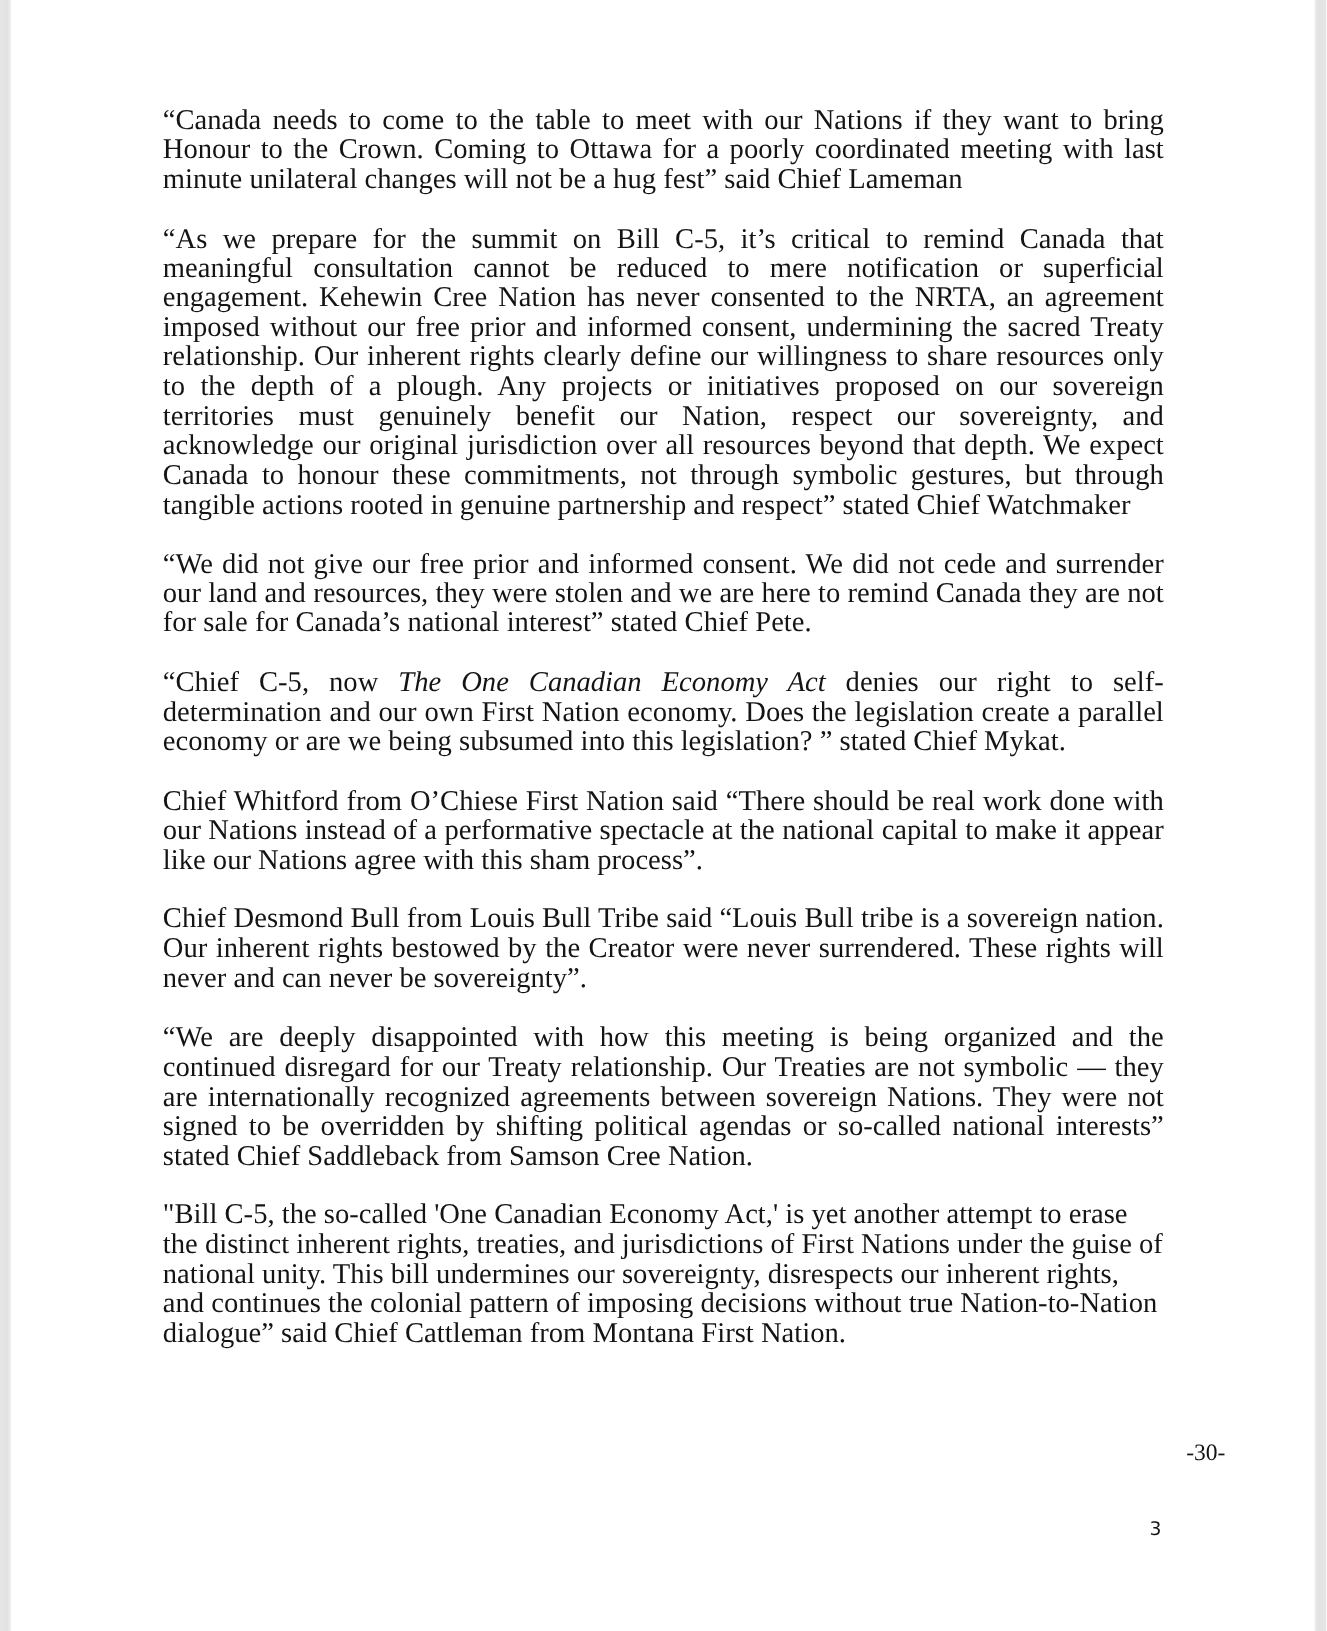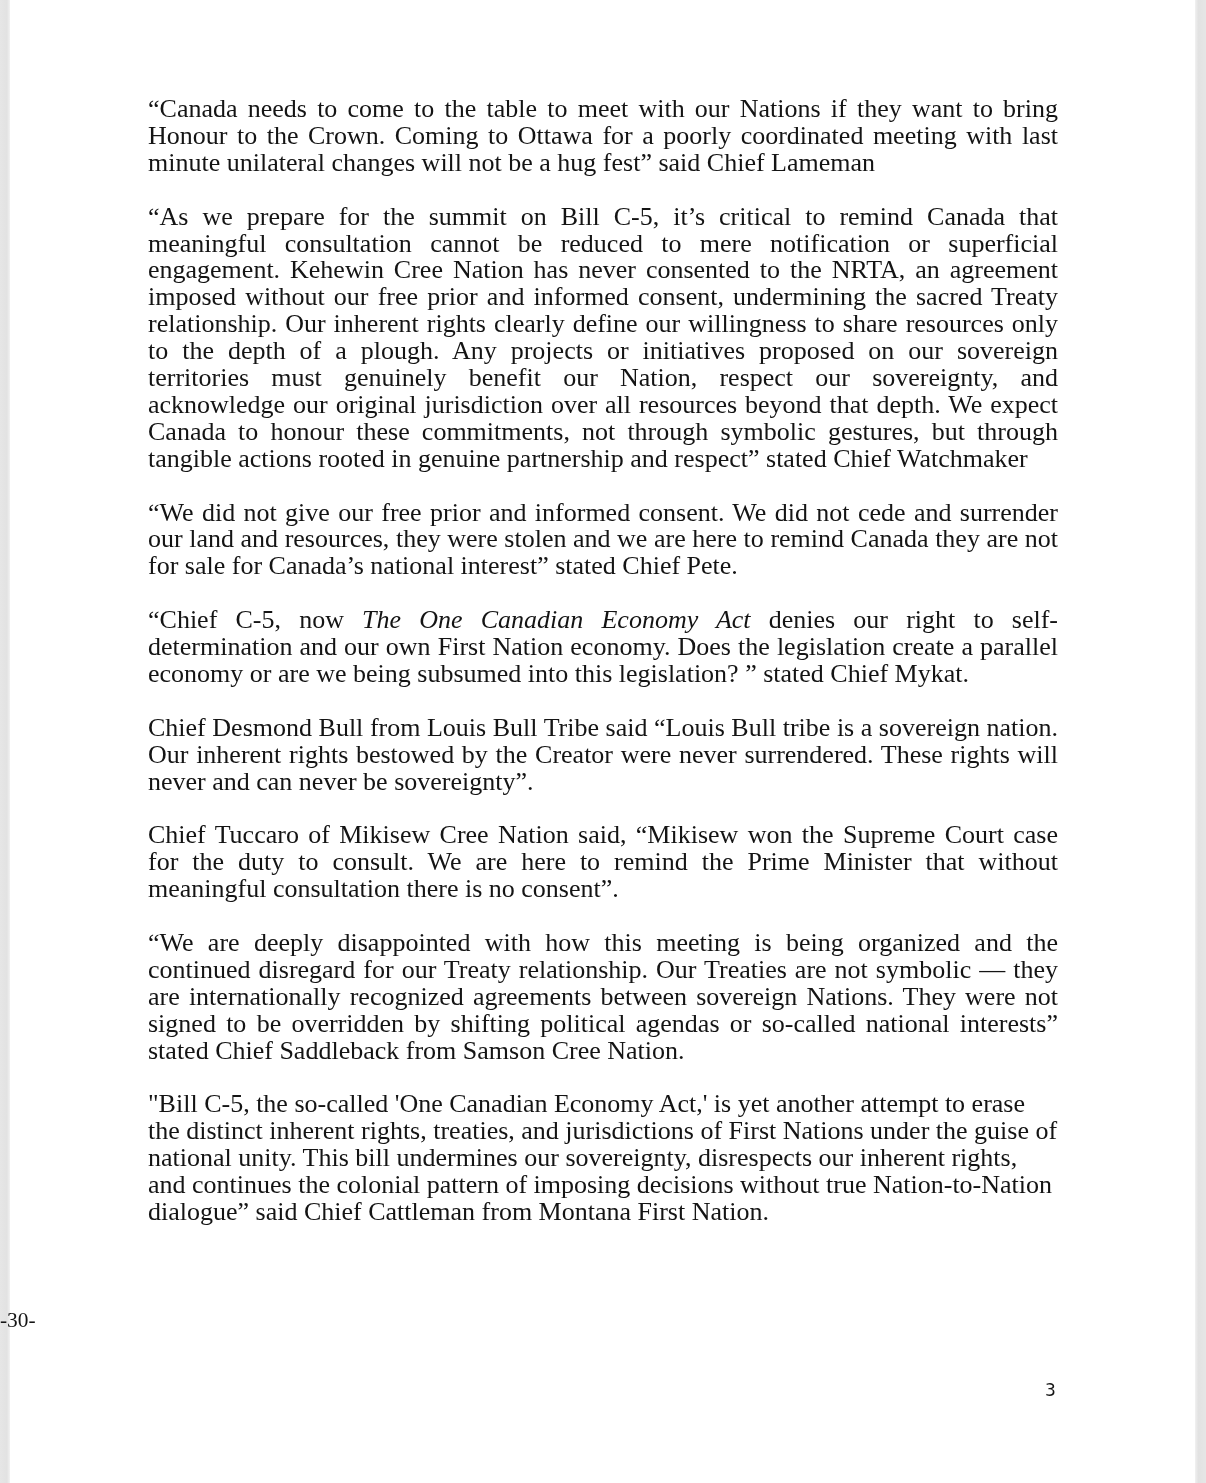--- a/index.html
+++ b/index.html
@@ -49,21 +49,21 @@
       text-align: left;
     }
     .para em {
       font-style: italic;
     }
     .end-mark {
       position: absolute;
       left: 0;
       width: 1114px;
       top: 1308px;
-      text-align: left;
+      text-align: right;
       font-family: "Liberation Serif", "DejaVu Serif", serif;
       font-size: 21.4px;
       color: #141414;
       padding-left: 0;
     }
     .end-mark span {
       position: relative;
       left: 0px;
     }
     .page-number {
@@ -80,21 +80,21 @@
 
 <div class="edge-left"></div>
 <div class="page"></div>
 <div class="edge-right"></div>
 
 <div class="content">
   <p class="para">“Canada needs to come to the table to meet with our Nations if they want to bring Honour to the Crown.  Coming to Ottawa for a poorly coordinated meeting with last minute unilateral changes will not be a hug fest” said Chief Lameman</p>
   <p class="para">“As we prepare for the summit on Bill C-5, it’s critical to remind Canada that meaningful consultation cannot be reduced to mere notification or superficial engagement.  Kehewin Cree Nation has never consented to the NRTA, an agreement imposed without our free prior and informed consent, undermining the sacred Treaty relationship.  Our inherent rights clearly define our willingness to share resources only to the depth of a plough.  Any projects or initiatives proposed on our sovereign territories must genuinely benefit our Nation, respect our sovereignty, and acknowledge our original jurisdiction over all resources beyond that depth.  We expect Canada to honour these commitments, not through symbolic gestures, but through tangible actions rooted in genuine partnership and respect” stated Chief Watchmaker</p>
   <p class="para">“We did not give our free prior and informed consent.  We did not cede and surrender our land and resources, they were stolen and we are here to remind Canada they are not for sale for Canada’s national interest” stated Chief Pete.</p>
   <p class="para"><span>“Chief C-5, now </span><em>The One Canadian Economy Act</em><span> denies our right to self-determination and our own First Nation economy.  Does the legislation create a parallel economy or are we being subsumed into this legislation? ” stated Chief Mykat.</span></p>
+  <p class="para">Chief Whitford from O’Chiese First Nation said “There should be real work done with our Nations instead of a performative spectacle at the national capital to make it appear like our Nations agree with this sham process”.</p>
   <p class="para">Chief Desmond Bull from Louis Bull Tribe said “Louis Bull tribe is a sovereign nation.  Our inherent rights bestowed by the Creator were never surrendered.  These rights will never and can never be sovereignty”.</p>
-  <p class="para">Chief Tuccaro of Mikisew Cree Nation said, “Mikisew won the Supreme Court case for the duty to consult.  We are here to remind the Prime Minister that without meaningful consultation there is no consent”.</p>
   <p class="para">“We are deeply disappointed with how this meeting is being organized and the continued disregard for our Treaty relationship. Our Treaties are not symbolic — they are internationally recognized agreements between sovereign Nations. They were not signed to be overridden by shifting political agendas or so-called national interests” stated Chief Saddleback from Samson Cree Nation.</p>
   <p class="para left">"Bill C-5, the so-called 'One Canadian Economy Act,' is yet another attempt to erase the distinct inherent rights, treaties, and jurisdictions of First Nations under the guise of national unity.  This bill undermines our sovereignty, disrespects our inherent rights, and continues the colonial pattern of imposing decisions without true Nation-to-Nation dialogue” said Chief Cattleman from Montana First Nation.</p>
 </div>
 
 <div class="end-mark"><span>-30-</span></div>
 
 <div class="page-number">3</div>
 
 </body></html>

